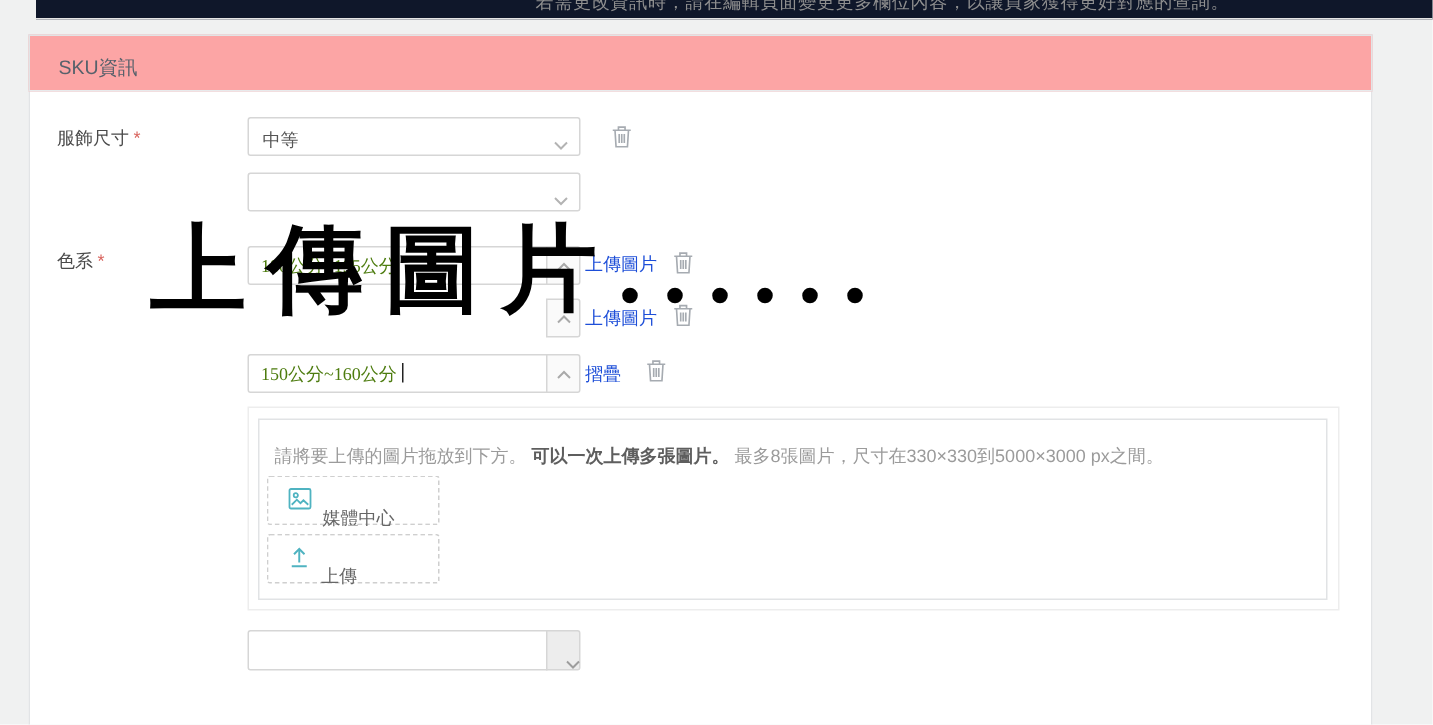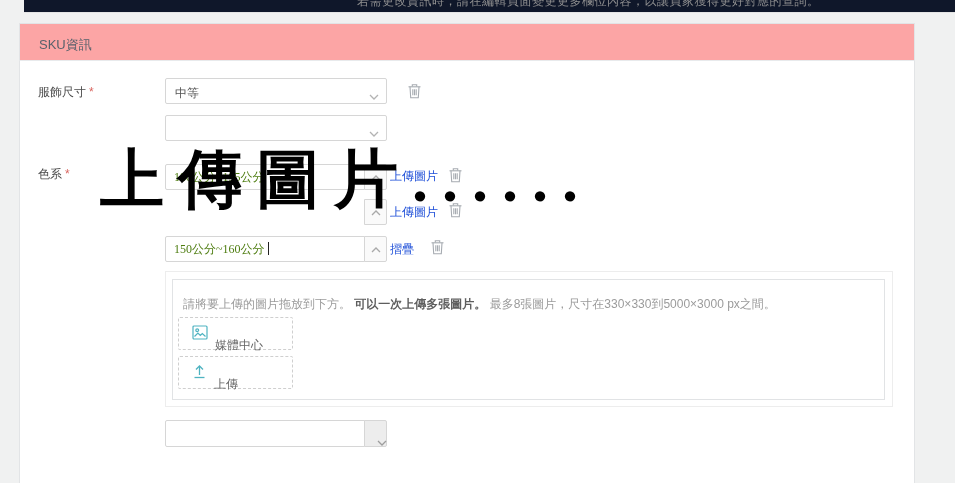--- a/index.html
+++ b/index.html
@@ -19,21 +19,21 @@
   .panel-header { position:absolute; left:19px; top:23px; width:896px; height:38px;
     background:#fca5a5; border:1px solid #e2e4e6; border-bottom:1px solid #e8eaec; }
   .panel-title { position:absolute; left:19px; top:12px; font-size:13px; color:#57616b; }
 
   .abs { position:absolute; }
   .field-label { font-size:12px; color:#4a4a4a; }
   .req { color:#d9655f; font-size:12px; margin-left:3px; }
 
   
   .sel { position:absolute; width:222px; height:26px; background:#fff;
-    border:1px solid #d6d6d6; border-radius:2px; cursor:pointer;font-family:Liberation Mono, monospace; }
+    border:1px solid #d6d6d6; border-radius:2px; cursor:pointer; }
   .sel .val { position:absolute; left:9px; top:6px; font-size:12px; color:#555; }
   .sel .chev { position:absolute; right:7px; top:9px; }
 
   .cinput { position:absolute; width:200px; height:26px; border:1px solid #d6d6d6;
     border-radius:2px 0 0 2px; padding:0 8px; font-size:12px; color:#4d7c0f;
     background:#fff; outline:none; font-family:Liberation Serif, serif; }
   .addon { position:absolute; width:23px; height:26px; background:#fafafa;
     border:1px solid #d6d6d6; border-radius:0 2px 2px 0; cursor:pointer; }
   .addon svg { position:absolute; left:6px; top:9px; }
   .addon.grey { background:#ededed; }

